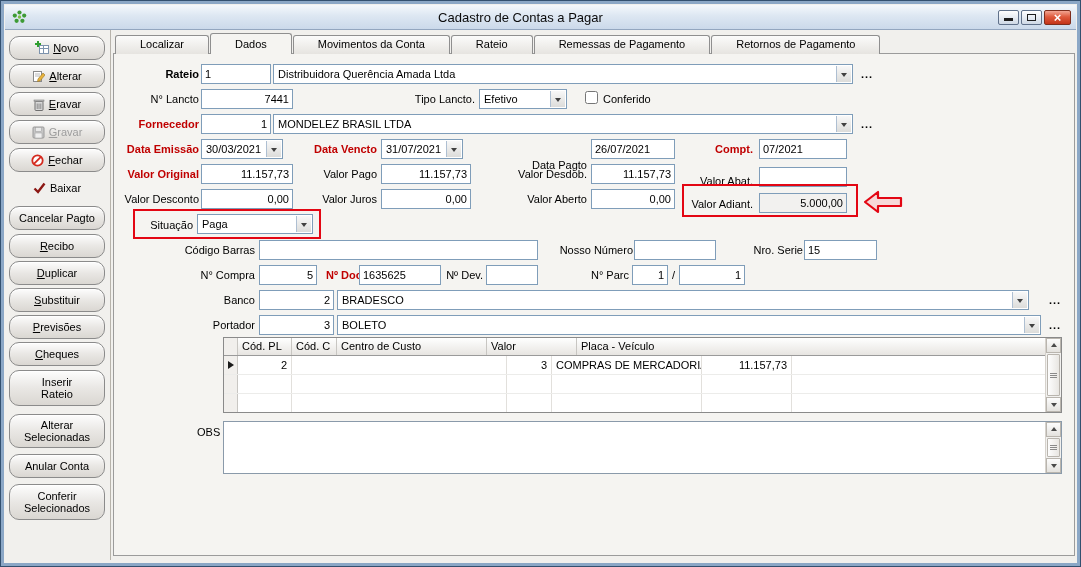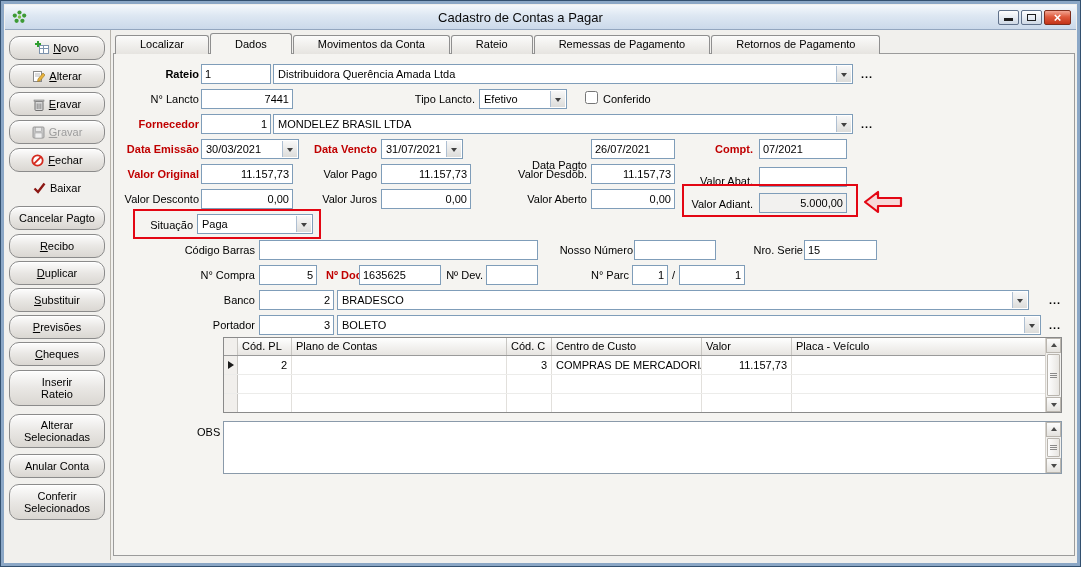--- a/index.html
+++ b/index.html
@@ -269,21 +269,21 @@
 
     <div class="lab r req" style="left:2px;top:84px;width:84px">Fornecedor</div>
     <input class="inp num" style="left: 88px; top: 81px; width: 70px;" value="1">
     <div class="combo" style="left:160px;top:81px;width:580px">
       <span>MONDELEZ BRASIL LTDA</span>
       <span class="arr"></span>
     </div>
     <div class="dots" style="left:748px;top:85px">...</div>
 
     <div class="lab r req" style="left:2px;top:109px;width:84px">Data Emissão</div>
-    <div class="combo" style="left:88px;top:106px;width:98px">
+    <div class="combo" style="left:88px;top:106px;width:82px">
       <span>30/03/2021</span>
       <span class="arr"></span>
     </div>
     <div class="lab r req" style="left:188px;top:109px;width:76px">Data Vencto</div>
     <div class="combo" style="left:268px;top:106px;width:82px">
       <span>31/07/2021</span>
       <span class="arr"></span>
     </div>
     <div class="lab r" style="left:406px;top:125px;width:68px">Data Pagto</div>
     <input class="inp" style="left: 478px; top: 106px; width: 84px;" value="26/07/2021">
@@ -351,21 +351,20 @@
     <div class="combo" style="left:224px;top:282px;width:704px">
       <span>BOLETO</span>
       <span class="arr"></span>
     </div>
     <div class="dots" style="left:936px;top:286px">...</div>
 
     <div id="grid">
       <div class="ghead">
         <div class="gh gind"></div>
         <div class="gh c1">Cód. PL</div>
-        <div class="gh c2">Plano de Contas</div>
         <div class="gh c3">Cód. C</div>
         <div class="gh c4">Centro de Custo</div>
         <div class="gh c5">Valor</div>
         <div class="gh c6">Placa - Veículo</div>
       </div>
       <div class="grow">
         <div class="gc gind cur"></div>
         <div class="gc c1 num">2</div>
         <div class="gc c2"></div>
         <div class="gc c3 num">3</div>

